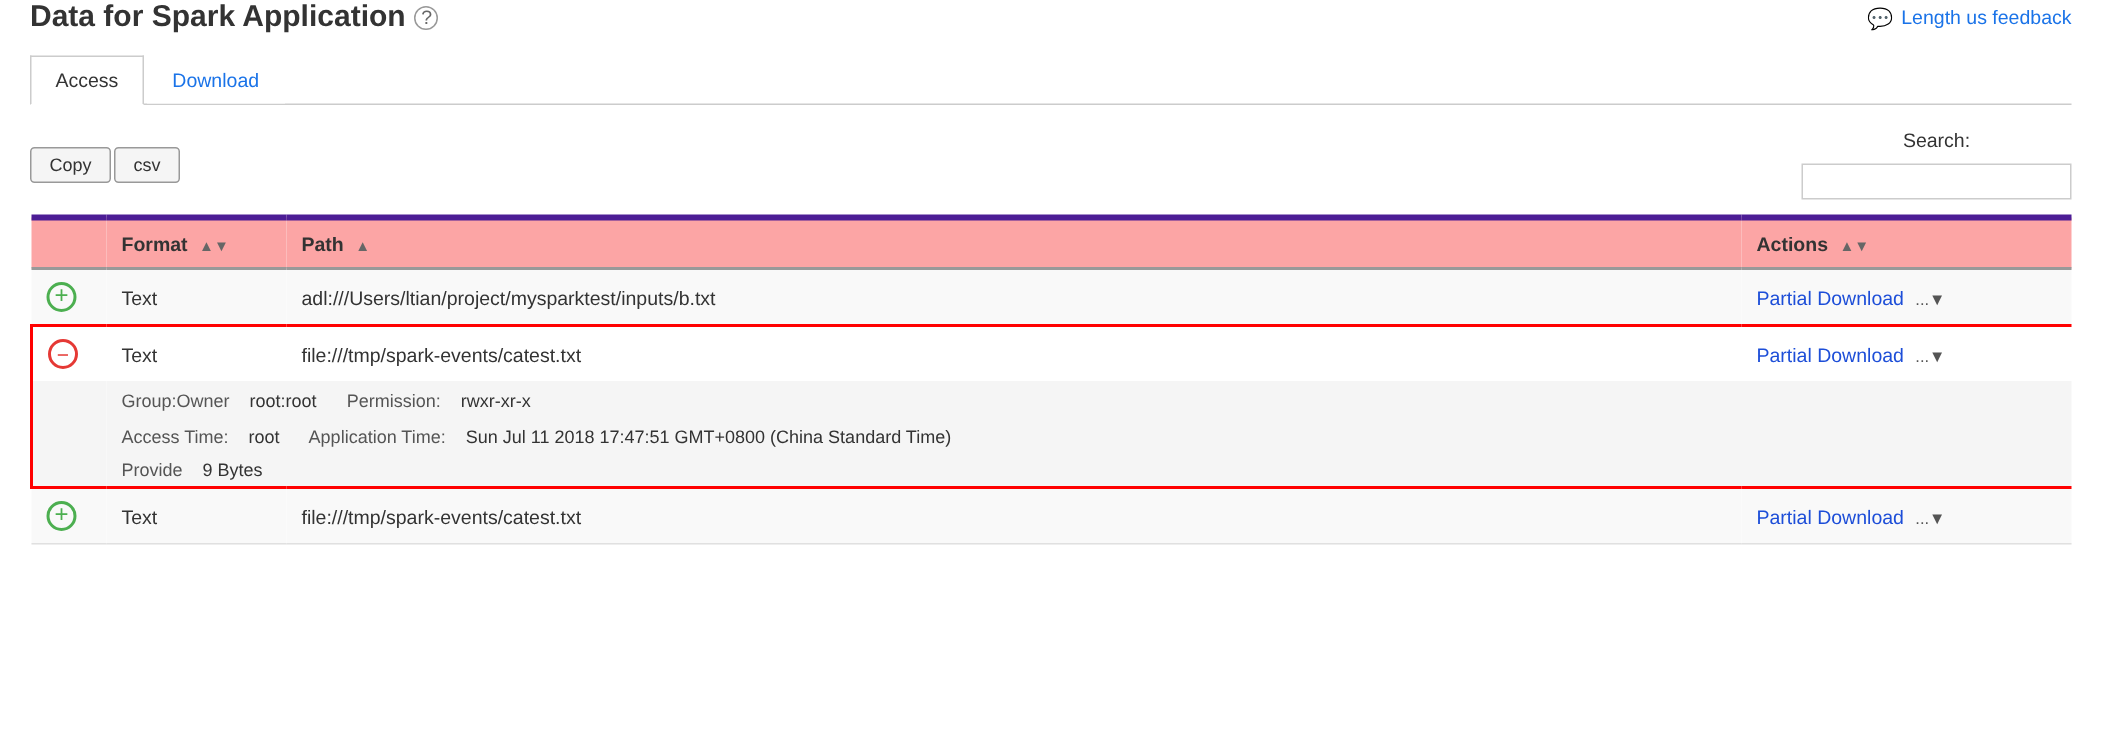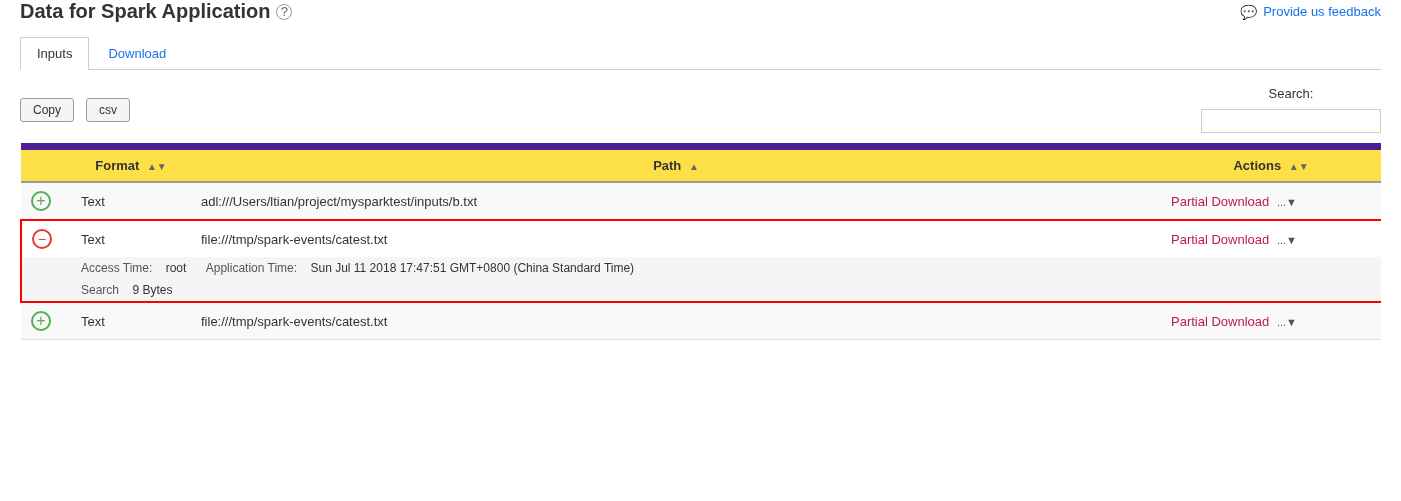--- a/index.html
+++ b/index.html
@@ -76,21 +76,21 @@
       color: #1a73e8;
     }
     .toolbar {
       display: flex;
       align-items: center;
       justify-content: space-between;
       margin-bottom: 10px;
     }
     .toolbar-left {
       display: flex;
-      gap: 12px;
+      gap: 2px;
     }
     .btn {
       padding: 4px 12px;
       border: 1px solid #999;
       background: #f5f5f5;
       border-radius: 3px;
       cursor: pointer;
       font-size: 12px;
       color: #333;
     }
@@ -110,25 +110,25 @@
       font-size: 12px;
       width: 180px;
       outline: none;
     }
     .data-table {
       width: 100%;
       border-collapse: collapse;
       font-size: 13px;
     }
     .data-table thead th {
-      background: #fde047;
+      background: #fca5a5;
       border-bottom: 2px solid #999;
-      border-top: 7px solid #4c1d95;
+      border-top: 4px solid #4c1d95;
       padding: 8px 10px;
-      text-align: center;
+      text-align: left;
       font-weight: 600;
       color: #333;
     }
     .data-table thead th.sortable {
       cursor: pointer;
     }
     .sort-icon {
       font-size: 10px;
       color: #666;
       margin-left: 4px;
@@ -160,21 +160,21 @@
       border-radius: 50%;
       border: 2px solid #e53935;
       color: #e53935;
       text-align: center;
       line-height: 16px;
       font-size: 14px;
       cursor: pointer;
       background: #fff;
     }
     .partial-download-link {
-      color: #be185d;
+      color: #1d4ed8;
       cursor: pointer;
       text-decoration: none;
       font-size: 13px;
     }
     .dropdown-btn {
       display: inline-flex;
       align-items: center;
       cursor: pointer;
       color: #555;
       font-size: 11px;
@@ -193,27 +193,27 @@
 
 <div class="page-wrapper">
 
   <div class="page-header">
     <div style="display:flex; align-items:center;">
       <h1 class="page-title">Data for Spark Application</h1>
       <span class="question-mark">?</span>
     </div>
     <a class="feedback-link">
       <span class="feedback-icon">💬</span>
-      <span>Provide us feedback</span>
+      <span>Length us feedback</span>
     </a>
   </div>
 
   <div class="tabs">
     <div class="tab active">
-      <span>Inputs</span>
+      <span>Access</span>
     </div>
     <div class="tab blue-text">
       <span>Download</span>
     </div>
   </div>
 
   <div class="toolbar">
     <div class="toolbar-left">
       <button class="btn">Copy</button>
       <button class="btn">csv</button>
@@ -263,34 +263,46 @@
         <td style="border-top: 2px solid red; border-bottom: none;">Text</td>
         <td style="border-top: 2px solid red; border-bottom: none;">file:///tmp/spark-events/catest.txt</td>
         <td style="border-top: 2px solid red; border-bottom: none; border-left: none;">
           <a class="partial-download-link">Partial Download</a>
           <span class="dropdown-btn">...▼</span>
         </td>
       </tr>
 
       <tr style="background:#f5f5f5;">
         <td style="border-left: 2px solid red; border-right: none; border-bottom: none; padding: 5px 10px;"></td>
+        <td colspan="3" style="padding: 6px 10px; font-size:12px; color:#555; border-bottom: none;">
+          <span class="detail-label">Group:Owner</span>
+          &nbsp;&nbsp;
+          <span class="detail-value">root:root</span>
+          &nbsp;&nbsp;&nbsp;&nbsp;
+          <span class="detail-label">Permission:</span>
+          &nbsp;&nbsp;
+          <span class="detail-value">rwxr-xr-x</span>
+        </td>
+      </tr>
+      <tr style="background:#f5f5f5;">
+        <td style="border-left: 2px solid red; border-right: none; border-bottom: none; padding: 5px 10px;"></td>
         <td colspan="3" style="padding: 4px 10px; font-size:12px; color:#555; border-bottom: none;">
           <span class="detail-label">Access Time:</span>
           &nbsp;&nbsp;
           <span class="detail-value">root</span>
           &nbsp;&nbsp;&nbsp;&nbsp;
           <span class="detail-label">Application Time:</span>
           &nbsp;&nbsp;
           <span class="detail-value">Sun Jul 11 2018 17:47:51 GMT+0800 (China Standard Time)</span>
         </td>
       </tr>
       <tr style="background:#f5f5f5;">
         <td style="border-left: 2px solid red; border-bottom: 2px solid red; border-right: none; padding: 5px 10px;"></td>
         <td colspan="3" style="padding: 4px 10px; font-size:12px; color:#555; border-bottom: 2px solid red;">
-          <span class="detail-label">Search</span>
+          <span class="detail-label">Provide</span>
           &nbsp;&nbsp;
           <span class="detail-value">9 Bytes</span>
         </td>
       </tr>
 
       <tr class="row-even">
         <td>
           <span class="icon-circle-plus">+</span>
         </td>
         <td>Text</td>

